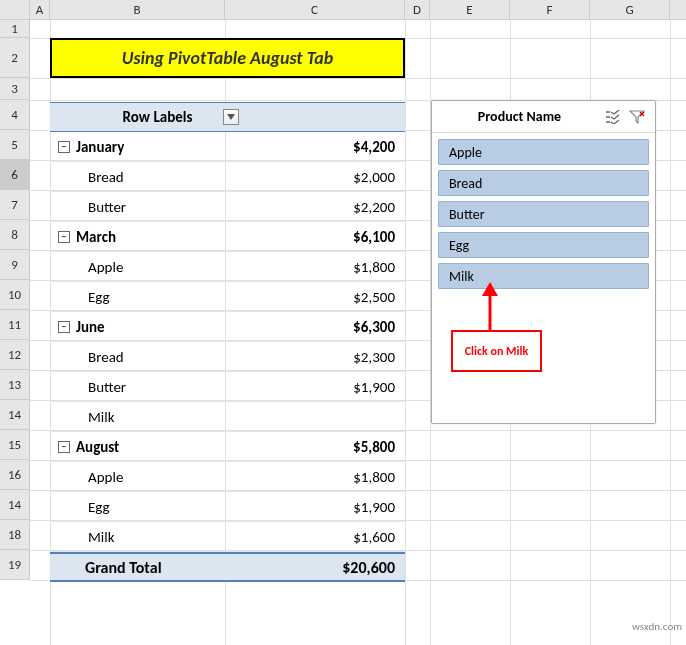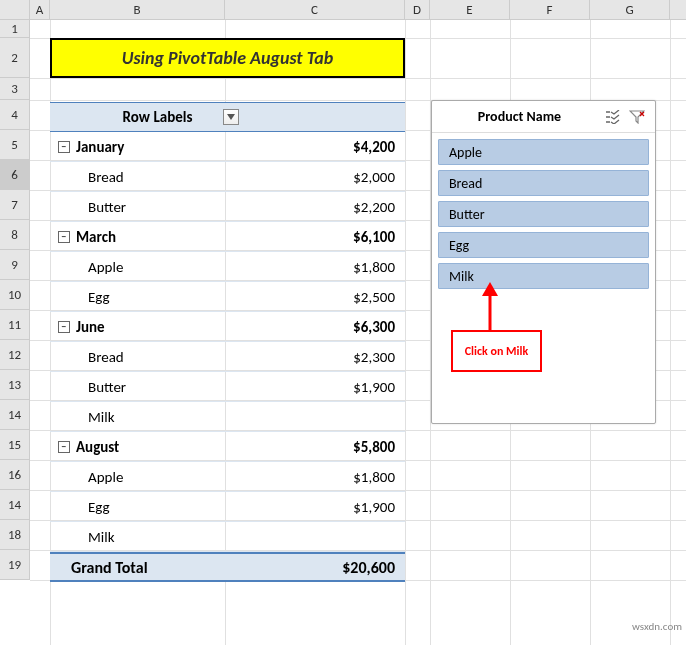--- a/index.html
+++ b/index.html
@@ -48,21 +48,21 @@
     
     .pivot-row { display: flex; height: 30px; align-items: center; border-bottom: 1px solid #dce6f1; }
     .pr-label { width: 175px; padding-left: 4px; display: flex; align-items: center; font-size: 15px; }
     .pr-label.month { font-weight: bold; }
     .pr-label.item { padding-left: 38px; }
     .pr-value { width: 180px; text-align: right; padding-right: 10px; font-size: 15px; }
     .pr-value.bold { font-weight: bold; }
     .collapse-btn { width: 12px; height: 12px; border: 1px solid #666; background: #fff; display: inline-flex; align-items: center; justify-content: center; margin-right: 6px; margin-left: 4px; font-size: 10px; line-height: 1; color: #333; }
     
     .grand-total { display: flex; height: 30px; background: #dce6f1; border-top: 2px solid #4f81bd; border-bottom: 2px solid #4f81bd; align-items: center; font-weight: bold; font-size: 16px; }
-    .gt-label { width: 175px; padding-left: 21px; }
+    .gt-label { width: 175px; padding-left: 35px; }
     .gt-value { width: 180px; text-align: right; padding-right: 10px; }
     
     
     .slicer { position: absolute; top: 100px; left: 431px; width: 225px; height: 324px; background: #fff; border: 1px solid #aaa; border-radius: 2px; box-shadow: 0 0 2px rgba(0,0,0,0.15); }
     .slicer-header { height: 32px; display: flex; align-items: center; padding: 0 8px; border-bottom: 1px solid #ddd; }
     .slicer-title { font-weight: bold; font-size: 14px; flex: 1; text-align: center; }
     .slicer-icon { width: 20px; height: 18px; margin-left: 4px; display: flex; align-items: center; justify-content: center; color: #666; }
     .slicer-items { padding: 6px; }
     .slicer-item { height: 26px; margin-bottom: 5px; background: #b8cce4; border: 1px solid #95b3d7; display: flex; align-items: center; padding-left: 10px; font-size: 14px; border-radius: 1px; cursor: pointer; }
     
@@ -214,20 +214,21 @@
     <div class="pivot-row">
       <div class="pr-label item">Apple</div>
       <div class="pr-value">$1,800</div>
     </div>
     <div class="pivot-row">
       <div class="pr-label item">Egg</div>
       <div class="pr-value">$1,900</div>
     </div>
     <div class="pivot-row">
       <div class="pr-label item">Milk</div>
+      <div class="pr-value">$1,600</div>
     </div>
 
     <div class="grand-total">
       <div class="gt-label">Grand Total</div>
       <div class="gt-value">$20,600</div>
     </div>
   </div>
 
   <div class="slicer">
     <div class="slicer-header">

